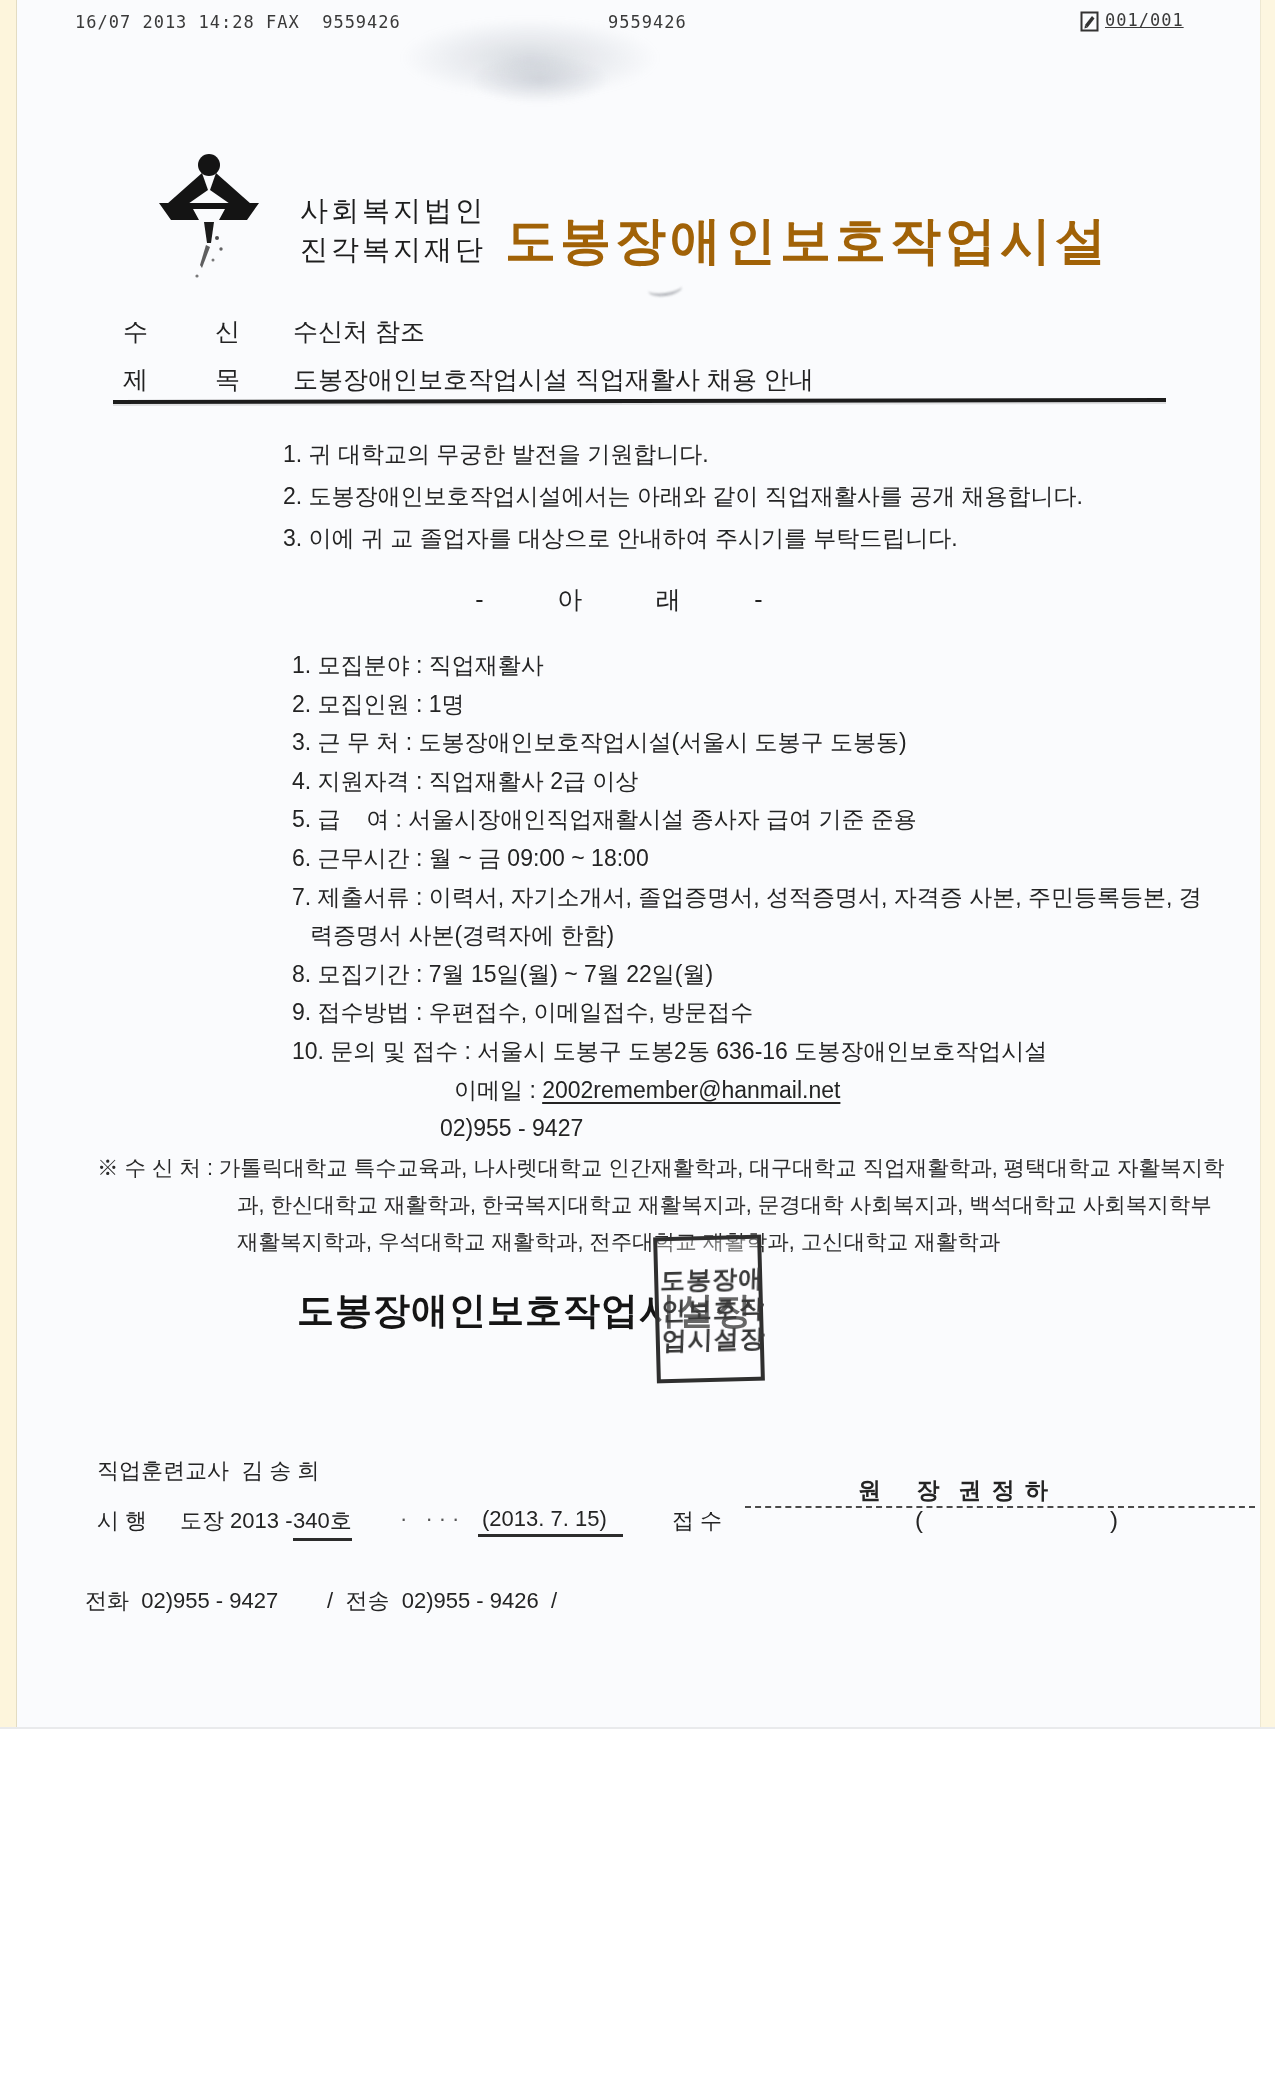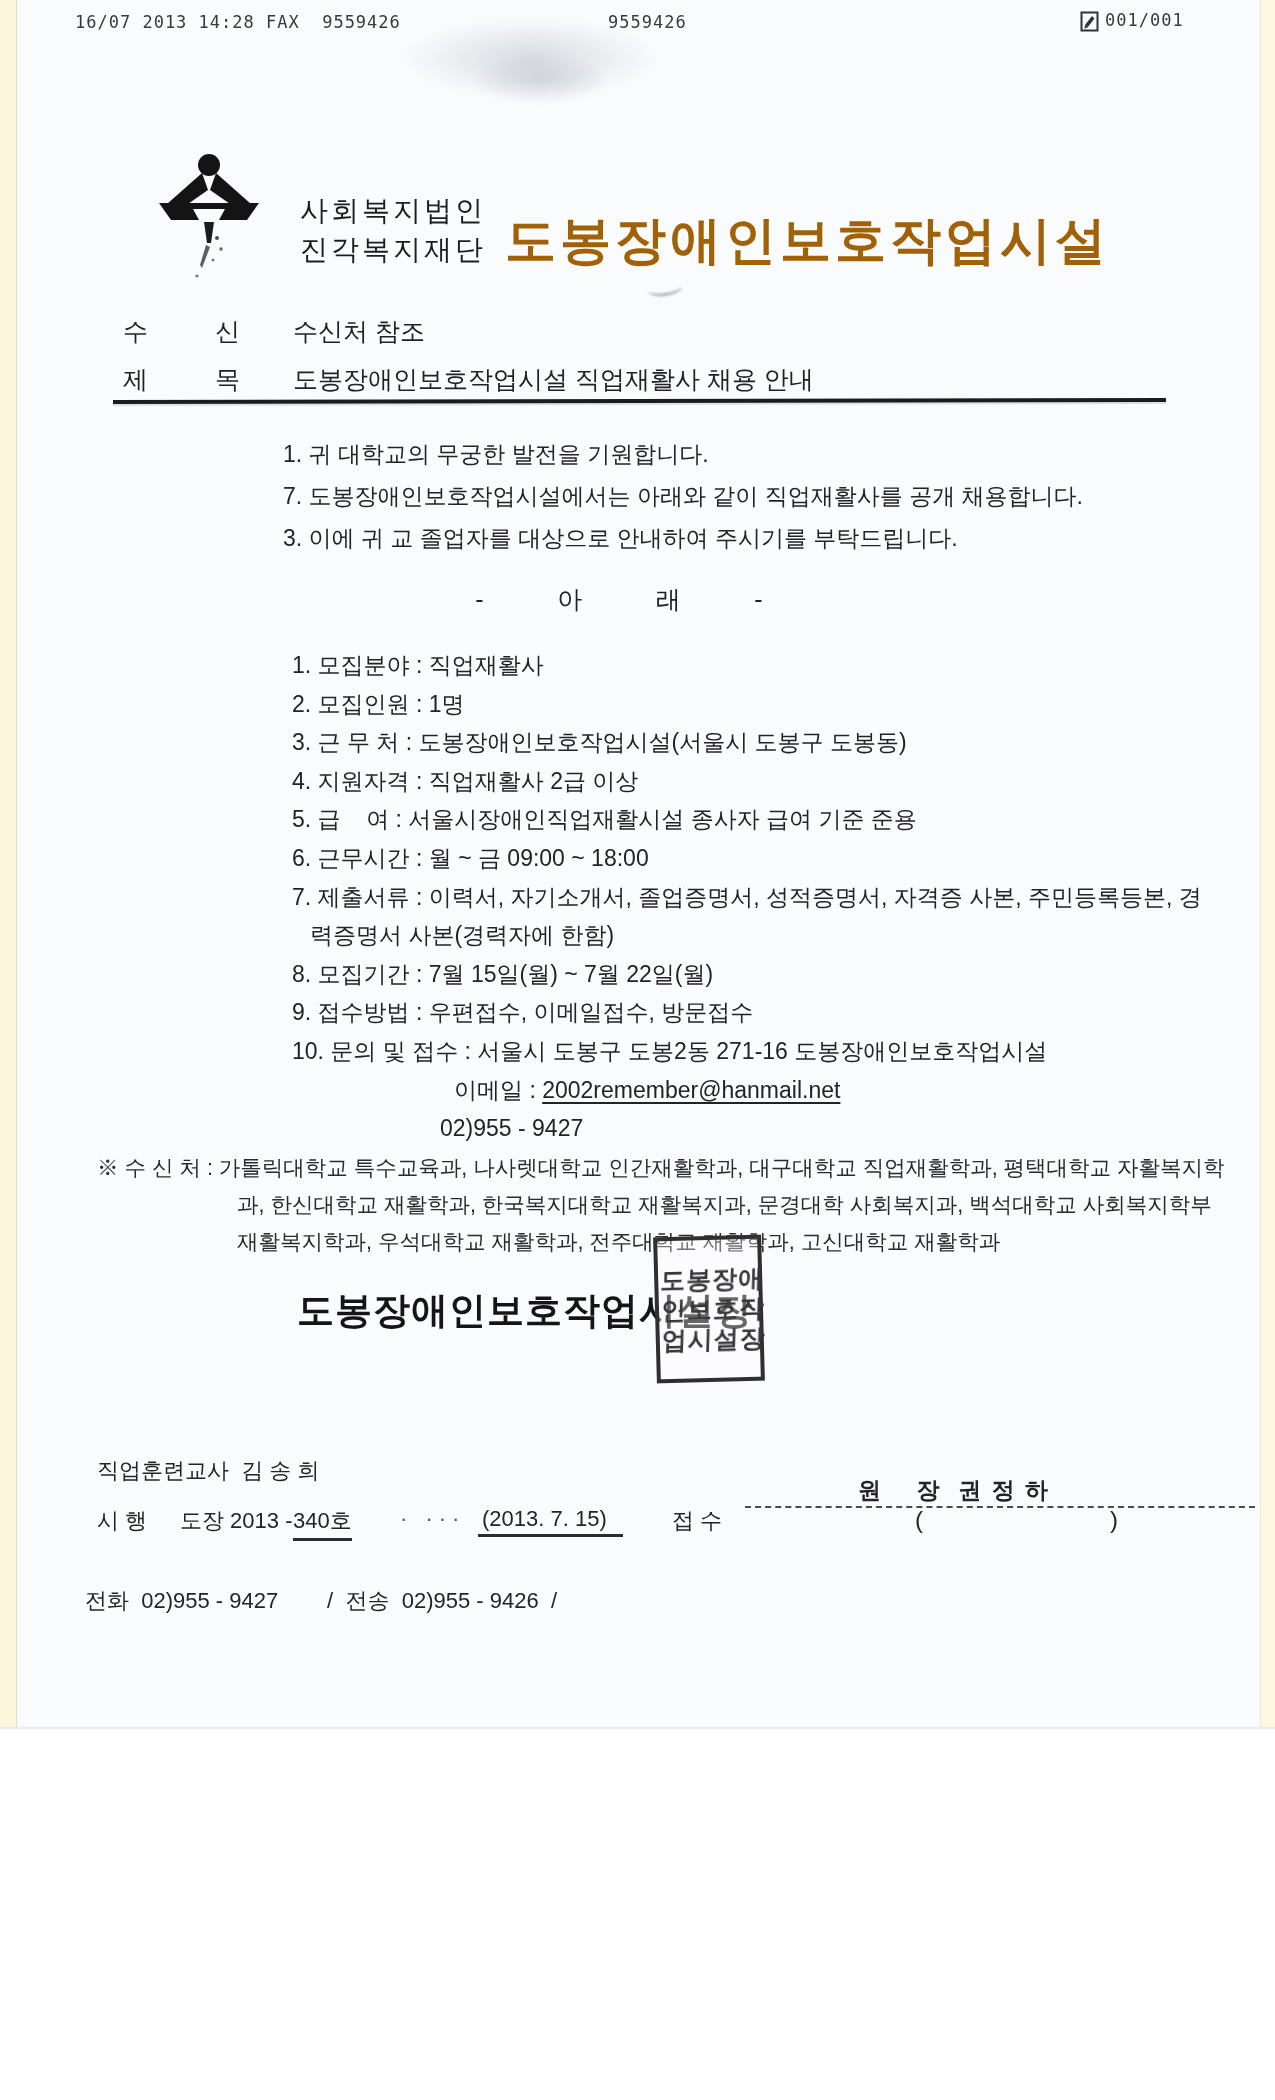--- a/index.html
+++ b/index.html
@@ -43,21 +43,21 @@
     filter:blur(1px);
   }
   
   .fax-header{
     position:absolute;top:12px;left:0;width:1275px;height:26px;
     font-family:"DejaVu Sans Mono", monospace;
     font-size:17px;letter-spacing:1px;color:#3a3a3a;
   }
   .fax-left{position:absolute;left:75px;top:0;white-space:pre;}
   .fax-center{position:absolute;left:608px;top:0;}
-  .fax-right{position:absolute;left:1105px;top:-2px;}
+  .fax-right{position:absolute;left:1105px;top:-2px;text-decoration:underline;}
   .fax-page-icon{position:absolute;left:1080px;top:-1px;width:20px;height:22px;}
   
   .logo{position:absolute;left:157px;top:148px;width:104px;height:136px;}
   .org-name{
     position:absolute;left:300px;top:191px;
     font-size:28px;line-height:39px;letter-spacing:3px;
     color:#1d1d1d;white-space:pre;font-weight:500;
   }
   .doc-title{
     position:absolute;left:505px;top:207px;
@@ -182,37 +182,37 @@
     </div>
     <div class="subj-row">
       <span class="lab1">제</span>
       <span class="lab2">목</span>
       <span class="labval">도봉장애인보호작업시설 직업재활사 채용 안내</span>
     </div>
     <div class="head-rule"></div>
 
     <div class="body-paras">
       <div>1. 귀 대학교의 무궁한 발전을 기원합니다.</div>
-      <div>7. 도봉장애인보호작업시설에서는 아래와 같이 직업재활사를 공개 채용합니다.</div>
+      <div>2. 도봉장애인보호작업시설에서는 아래와 같이 직업재활사를 공개 채용합니다.</div>
       <div>3. 이에 귀 교 졸업자를 대상으로 안내하여 주시기를 부탁드립니다.</div>
     </div>
     <div class="below-divider">-        아        래        -</div>
 
     <div class="details">
       <div>1. 모집분야 : 직업재활사</div>
       <div>2. 모집인원 : 1명</div>
       <div>3. 근 무 처 : 도봉장애인보호작업시설(서울시 도봉구 도봉동)</div>
       <div>4. 지원자격 : 직업재활사 2급 이상</div>
       <div>5. 급    여 : 서울시장애인직업재활시설 종사자 급여 기준 준용</div>
       <div>6. 근무시간 : 월 ~ 금 09:00 ~ 18:00</div>
       <div>7. 제출서류 : 이력서, 자기소개서, 졸업증명서, 성적증명서, 자격증 사본, 주민등록등본, 경</div>
       <div class="cont">력증명서 사본(경력자에 한함)</div>
       <div>8. 모집기간 : 7월 15일(월) ~ 7월 22일(월)</div>
       <div>9. 접수방법 : 우편접수, 이메일접수, 방문접수</div>
-      <div>10. 문의 및 접수 : 서울시 도봉구 도봉2동 271-16 도봉장애인보호작업시설</div>
+      <div>10. 문의 및 접수 : 서울시 도봉구 도봉2동 636-16 도봉장애인보호작업시설</div>
       <div class="email-line"><span>이메일 : </span><span class="email-link">2002remember@hanmail.net</span></div>
       <div class="phone-line">02)955 - 9427</div>
     </div>
 
     <div class="footnote">
       <div>※ 수 신 처 : 가톨릭대학교 특수교육과, 나사렛대학교 인간재활학과, 대구대학교 직업재활학과, 평택대학교 자활복지학</div>
       <div class="fcont">과, 한신대학교 재활학과, 한국복지대학교 재활복지과, 문경대학 사회복지과, 백석대학교 사회복지학부</div>
       <div class="fcont">재활복지학과, 우석대학교 재활학과, 전주대학교 재활학과, 고신대학교 재활학과</div>
     </div>
 

